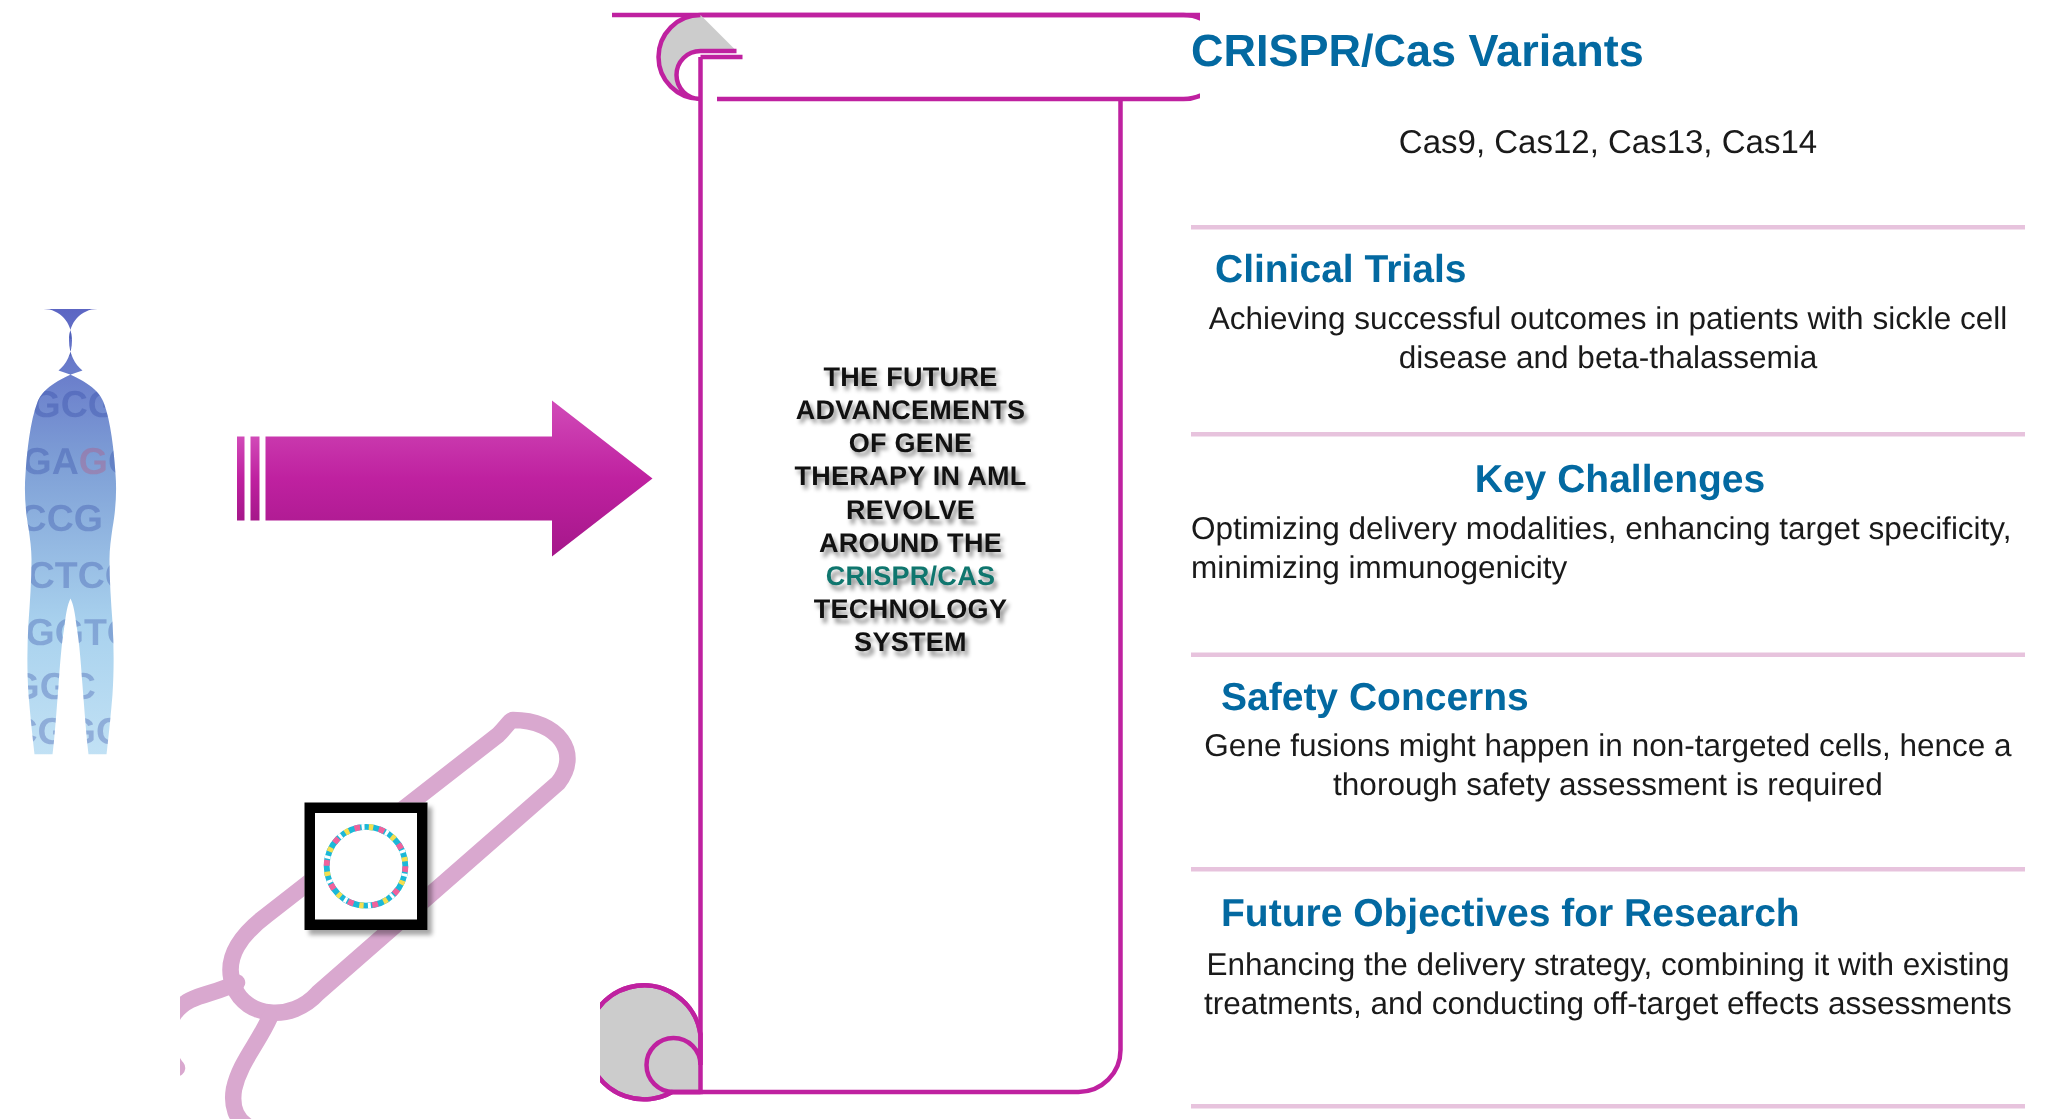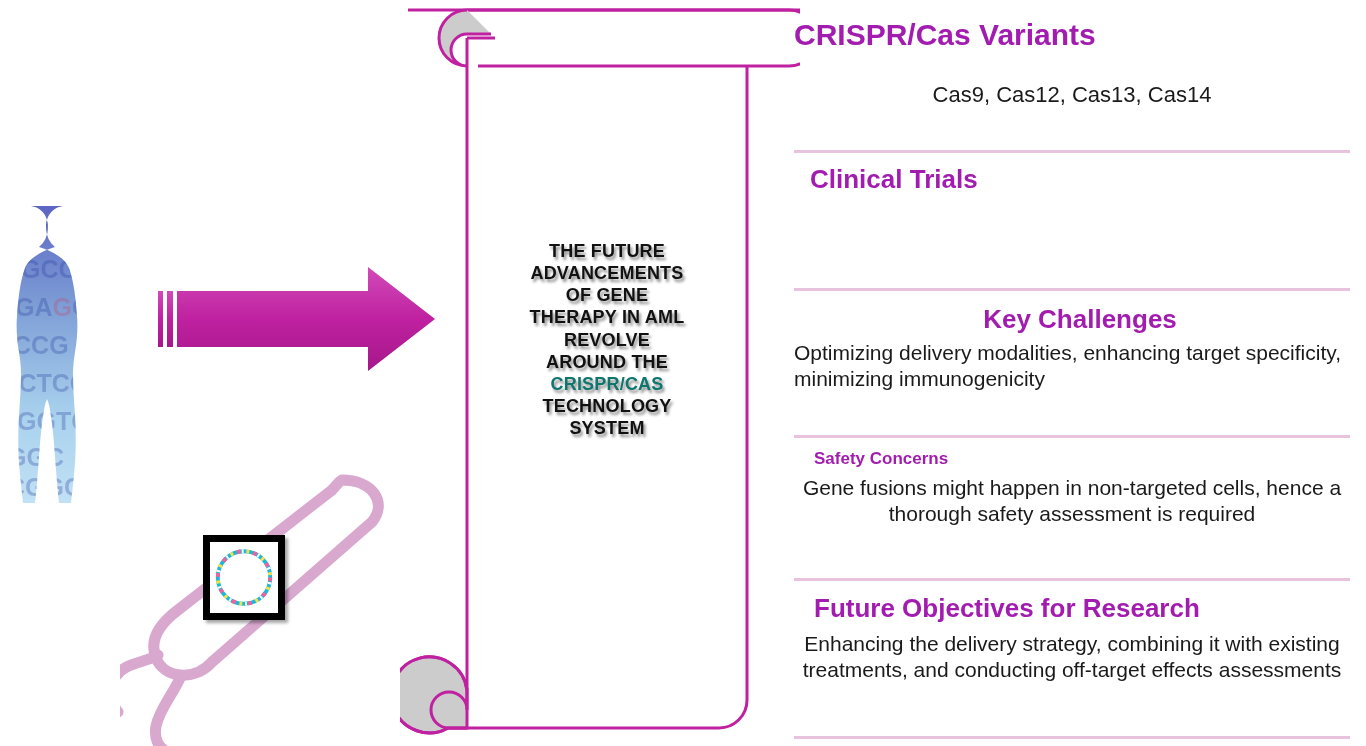--- a/index.html
+++ b/index.html
@@ -43,21 +43,21 @@
   #scroll-text .hl{color:#0f766e;}
 
   
   #content-col{
     position:absolute;left:794px;top:0;width:556px;height:746px;
   }
   .sect{position:absolute;left:0;width:556px;}
   .sect h2{
     margin:0;
     font-weight:bold;
-    color:#a21caf;
+    color:#0369a1;
     line-height:1.1;
   }
   .sect p{
     margin:0;
     color:#1a1a1a;
     line-height:1.25;
   }
   .divider{
     position:absolute;left:0;width:556px;height:3px;
     background:#e7c3dd;
@@ -65,21 +65,21 @@
 
   .s1 h2{font-size:30px;text-align:left;}
   .s1 p{font-size:22px;text-align:center;margin-top:30px;}
 
   .s2 h2{font-size:26px;text-align:left;margin-left:16px;}
   .s2 p{font-size:21px;text-align:center;margin-top:6px;}
 
   .s3 h2{font-size:26px;text-align:center;margin-left:16px;}
   .s3 p{font-size:21px;text-align:left;margin-top:6px;}
 
-  .s4 h2{font-size:17px;text-align:left;margin-left:20px;}
+  .s4 h2{font-size:26px;text-align:left;margin-left:20px;}
   .s4 p{font-size:21px;text-align:center;margin-top:6px;}
 
   .s5 h2{font-size:26px;text-align:left;margin-left:20px;}
   .s5 p{font-size:21px;text-align:center;margin-top:8px;}
 </style>
 </head>
 <body>
 
 <div class="stage">
 
@@ -200,20 +200,21 @@
   <div id="content-col">
 
     <div class="sect s1" style="top:18px;">
       <h2>CRISPR/Cas Variants</h2>
       <p>Cas9, Cas12, Cas13, Cas14</p>
     </div>
     <div class="divider" style="top:150px;"></div>
 
     <div class="sect s2" style="top:165px;">
       <h2>Clinical Trials</h2>
+      <p>Achieving successful outcomes in patients with sickle cell disease and beta-thalassemia</p>
     </div>
     <div class="divider" style="top:288px;"></div>
 
     <div class="sect s3" style="top:305px;">
       <h2>Key Challenges</h2>
       <p>Optimizing delivery modalities, enhancing target specificity, minimizing immunogenicity</p>
     </div>
     <div class="divider" style="top:435px;"></div>
 
     <div class="sect s4" style="top:450px;">

